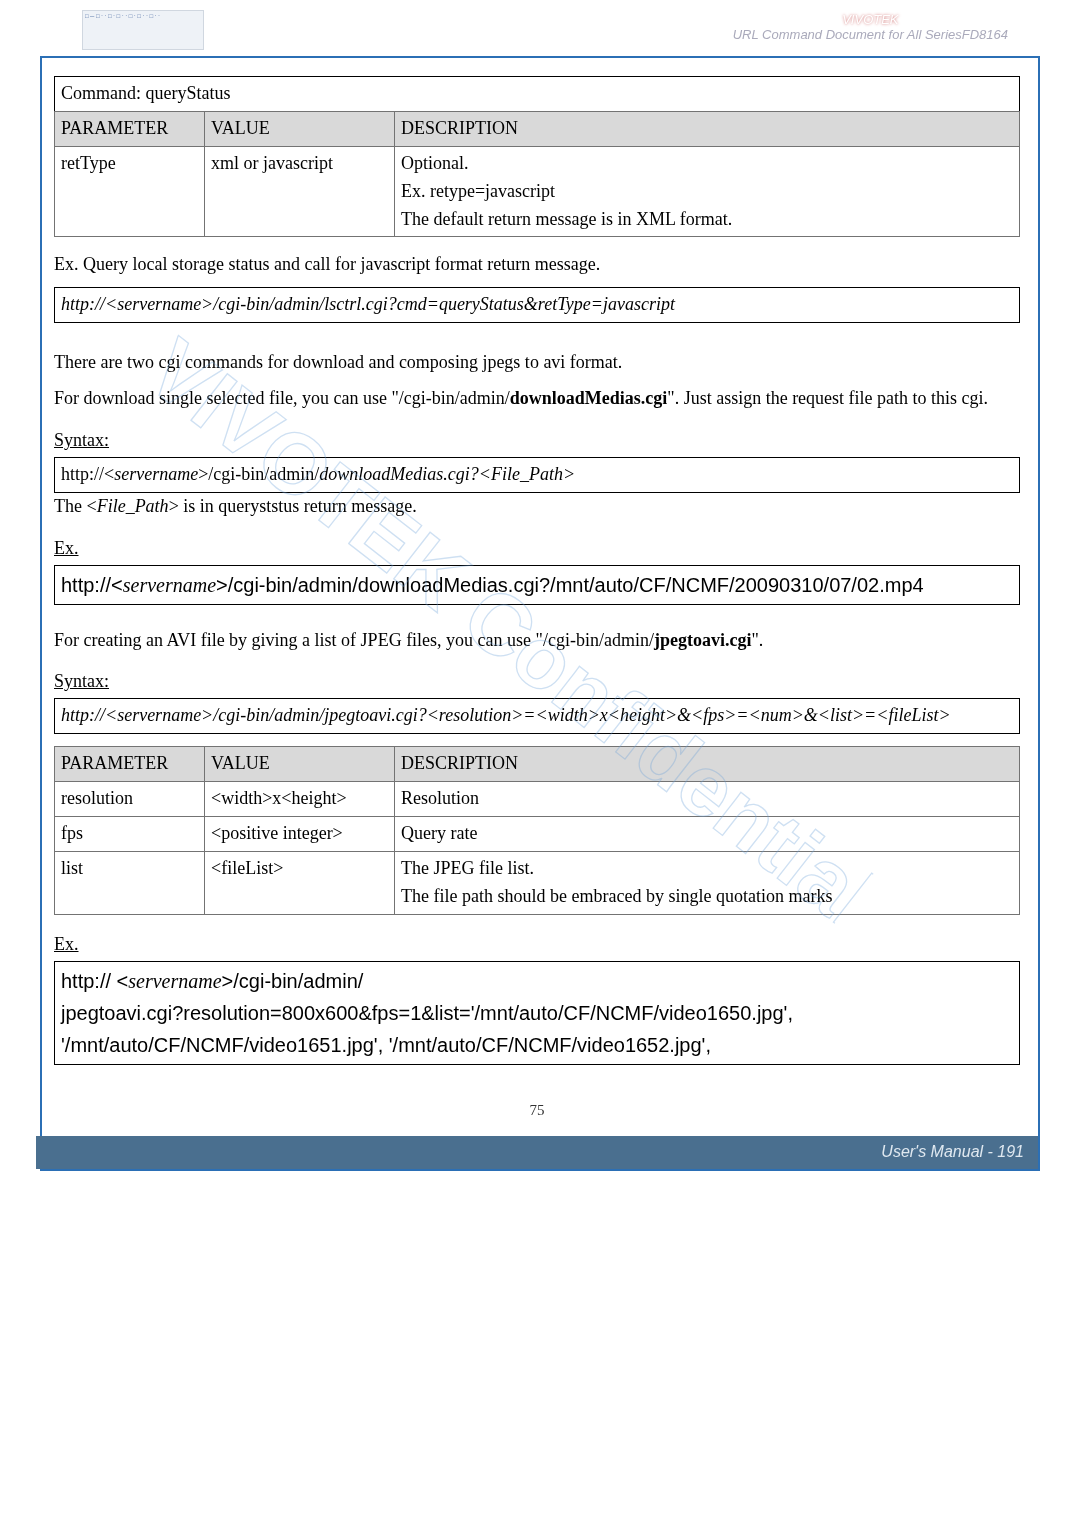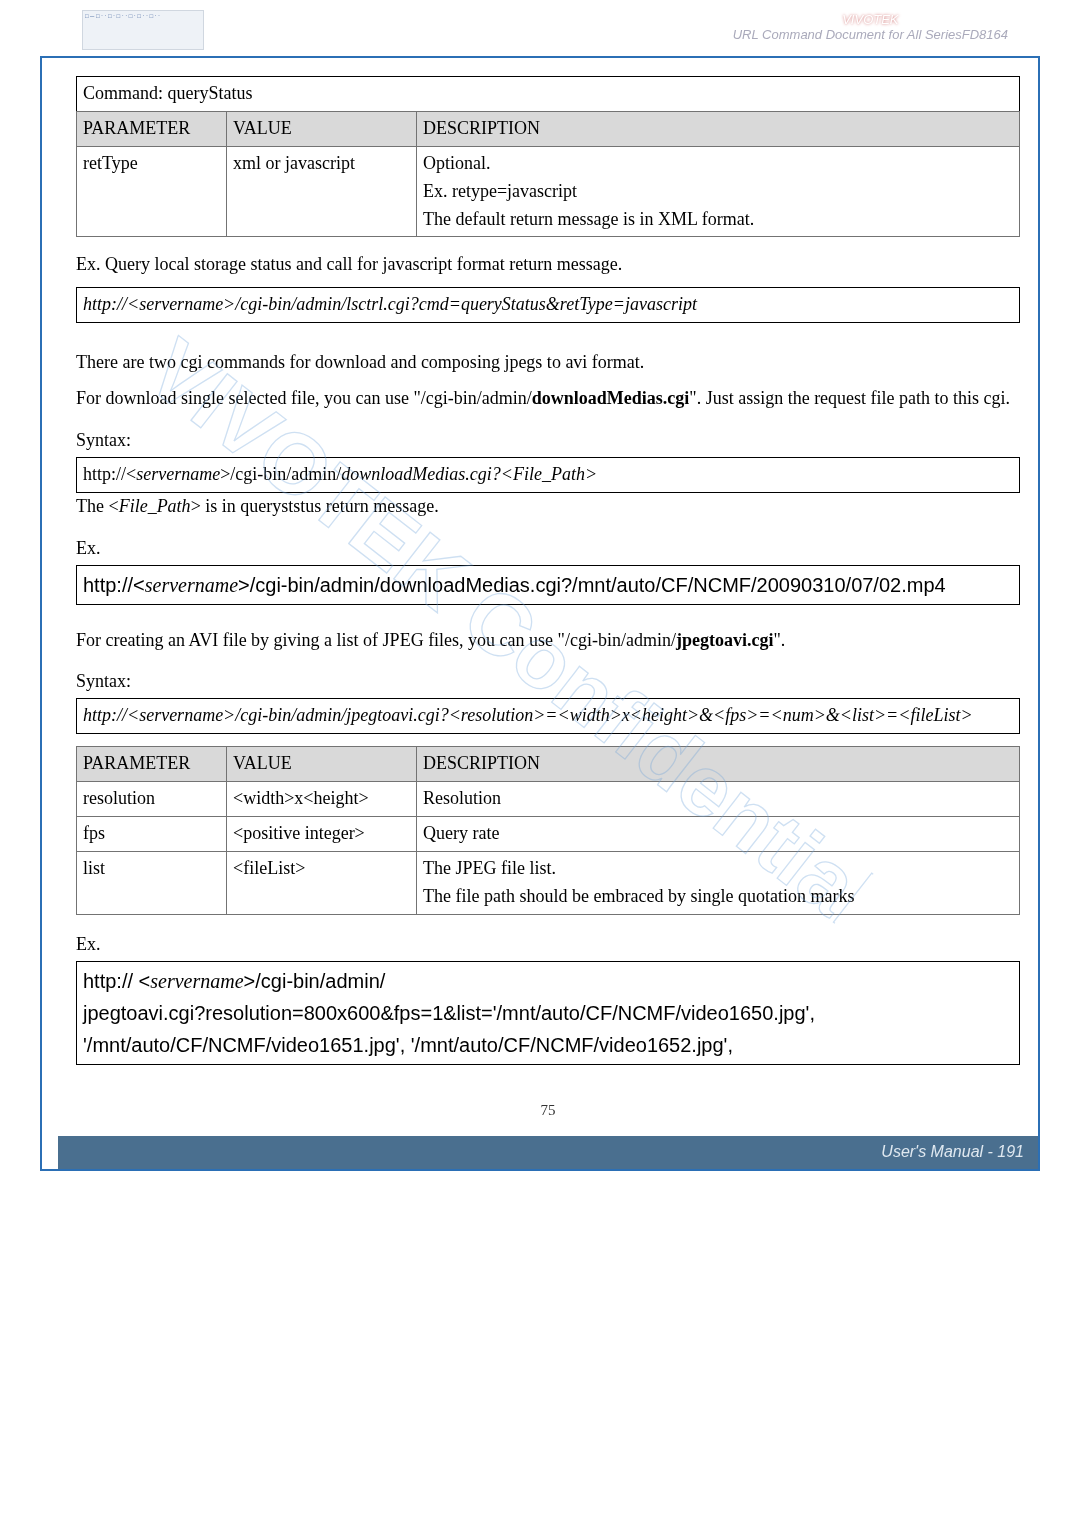--- a/index.html
+++ b/index.html
@@ -3,29 +3,29 @@
 <meta charset="utf-8">
 <style>
 * { box-sizing: border-box; margin: 0; padding: 0; }
 body { font-family: "Times New Roman", Times, serif; font-size: 17px; background: #fff; width: 1080px; }
 .shell { border: 2px solid #2b6fb5; margin: 30px 40px 40px 40px; background: #fff; position: relative; }
 .hdr { position: absolute; top: -28px; left: 0; right: 0; }
 .thumb { position: absolute; top: -20px; left: 40px; width: 122px; height: 40px; background: #eef2f7; border: 1px solid #d0d7e0; font-size: 6px; color: #4a6aa0; padding: 2px; overflow: hidden; line-height: 1; }
 .doctitle { position: absolute; top: -18px; right: 30px; text-align: center; color: #fff; font-family: Arial, sans-serif; font-size: 13px; font-style: italic; }
 .doctitle .v { text-shadow: 0 0 3px #c66; }
 .doctitle .s { color: #aab; font-size: 13px; display:block;}
-.body-inner { padding: 18px 18px 36px 34px; font-size: 18px; line-height: 1.55; color: #000; position: relative; }
+.body-inner { padding: 18px 18px 36px 12px; font-size: 18px; line-height: 1.55; color: #000; position: relative; }
 table { border-collapse: collapse; width: 100%; margin: 0; }
 table.param th, table.param td { border: 1px solid #737373; padding: 3px 6px; text-align: left; vertical-align: top; font-weight: normal; }
 table.param th { background: #d9d9d9; }
 .cmdbox { border: 1px solid #000; border-bottom: none; padding: 3px 6px; }
 .codebox { border: 1px solid #000; padding: 3px 6px; margin: 2px 0 0 0; font-family: "Times New Roman", serif; }
 .codebox.sans { font-family: Verdana, Arial, sans-serif; font-size: 20px; line-height: 1.6; }
 .para { margin: 14px 0 8px 0; }
-.lbl { margin: 16px 0 2px 0; }
+.lbl { margin: 16px 0 2px 0; text-decoration: underline; }
 em, .it { font-style: italic; }
 .wm { position: absolute; inset: 0; pointer-events: none; z-index: 5; }
 .wm-svg { position: absolute; bottom: 120px; left: 40px; width: 880px; height: 880px; transform: rotate(38deg); opacity: 0.32; }
 .footer { position: relative; margin-top: 26px; }
 .pagenum { text-align: center; color: #333; font-size: 15px; padding: 8px 0 14px 0; }
 .footbar { background: #4a6f8f; color: #dfe8f0; font-family: Arial, sans-serif; font-style: italic; font-size: 16px; text-align: right; padding: 4px 14px; margin: 0 -18px -36px -18px; }
 </style>
 </head>
 <body>
 

